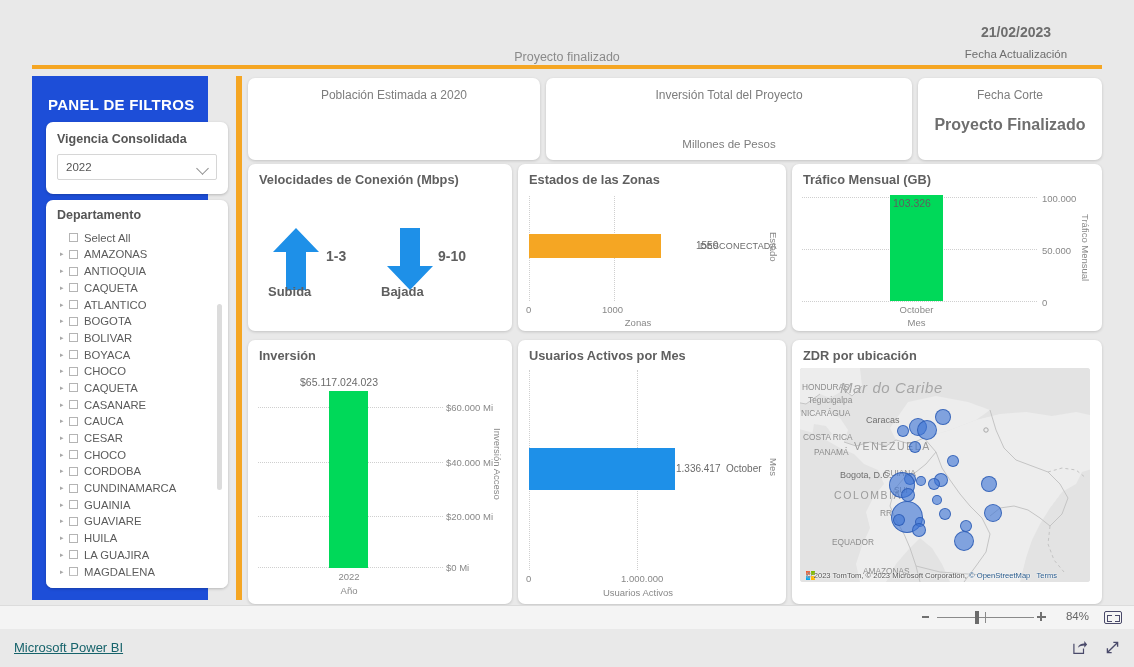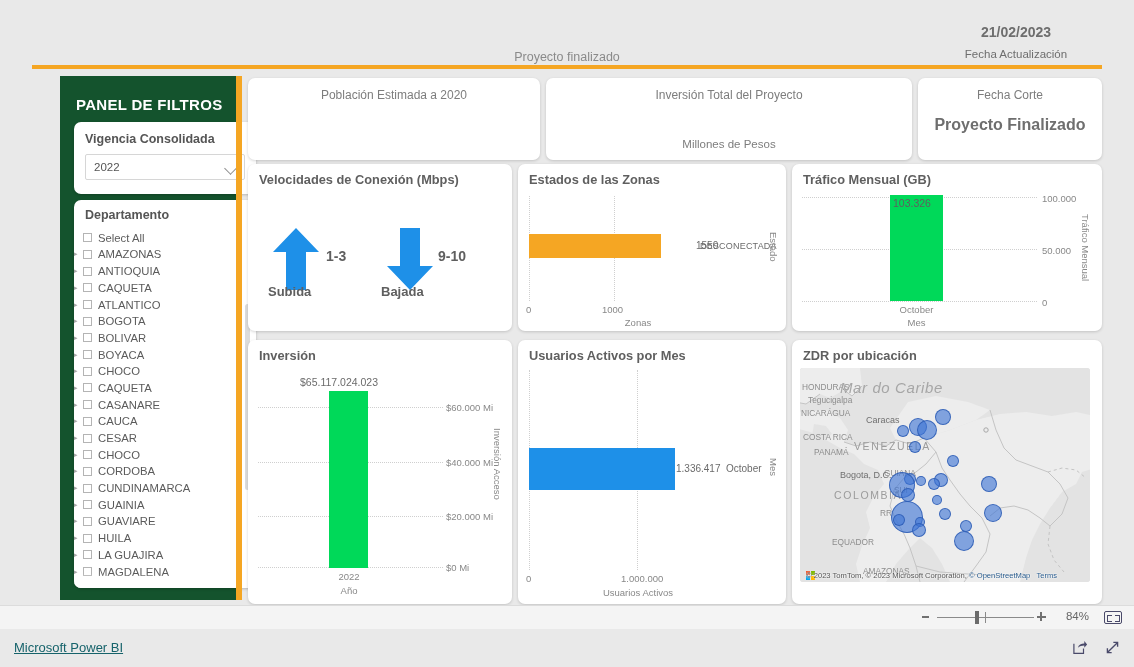--- a/index.html
+++ b/index.html
@@ -27,22 +27,21 @@
   }
   .hdr-datelbl {
     position: absolute; right: 28px; top: 48px; width: 180px; text-align: center;
     font-size: 11.5px; color: #6e6e6e;
   }
   .hdr-rule { position: absolute; left: 32px; top: 65px; width: 1070px; height: 4px; background: #f5a623; }
 
   
   .filterpanel {
     position: absolute; left: 32px; top: 76px; width: 176px; height: 524px;
-    background: #14532d;
-    margin-left: 28px;
+    background: #1d4ed8;
   }
   .filterpanel-accent { position: absolute; left: 236px; top: 76px; width: 6px; height: 524px; background: #f5a623; }
   .fp-title {
     position: absolute; left: 16px; top: 20px; font-size: 15px; font-weight: bold;
     color: #ffffff; letter-spacing: .3px;
   }
   .fp-card {
     position: absolute; background: #ffffff; border-radius: 7px;
     box-shadow: 0 1px 3px rgba(0,0,0,.22);
   }
@@ -55,21 +54,21 @@
     border: 1px solid #d6d6d6; border-radius: 2px; background: #fff;
   }
   .vig-val { position: absolute; left: 8px; top: 6px; font-size: 11.5px; color: #555; }
   .chev {
     position: absolute; right: 9px; top: 9px; width: 9px; height: 9px;
     border-right: 1.6px solid #8d8d8d; border-bottom: 1.6px solid #8d8d8d;
     transform: rotate(45deg);
   }
   .dep-label { position: absolute; left: 11px; top: 8px; }
   .dep-list { position: absolute; left: 0; top: 28px; width: 182px; height: 356px; overflow: hidden; }
-  .dep-row { position: relative; height: 16.7px; padding-left: 0; white-space: nowrap; }
+  .dep-row { position: relative; height: 16.7px; padding-left: 14px; white-space: nowrap; }
   .dep-arrow {
     display: inline-block; width: 9px; vertical-align: middle; color: #a8a8a8;
     font-size: 7px; line-height: 16px; text-align: left;
   }
   .dep-box {
     display: inline-block; width: 9px; height: 9px; border: 1.3px solid #b4b4b4;
     vertical-align: middle; margin-right: 6px; background: #fff;
   }
   .dep-txt { display: inline-block; font-size: 11.3px; color: #5b5b5b; vertical-align: middle; line-height: 16px; }
   .dep-scroll {

